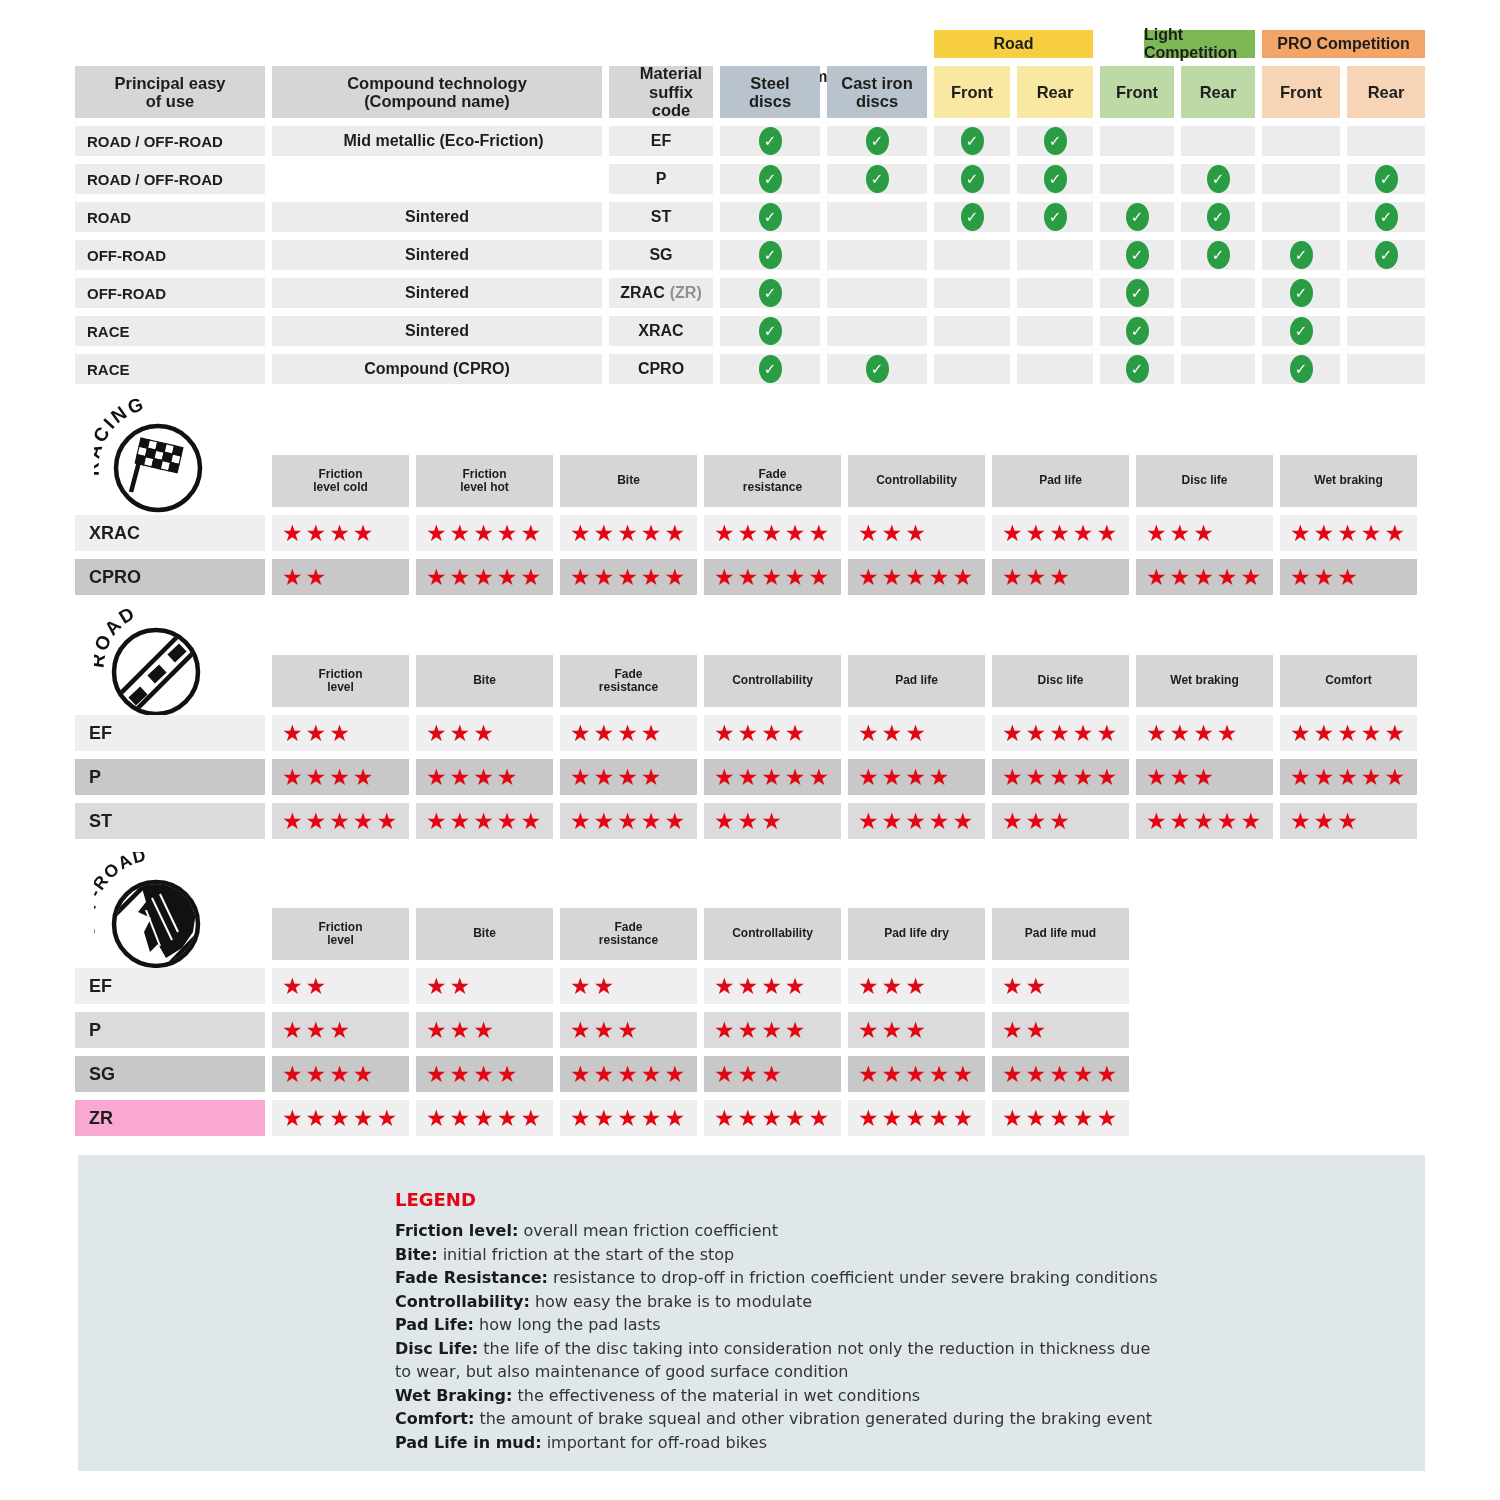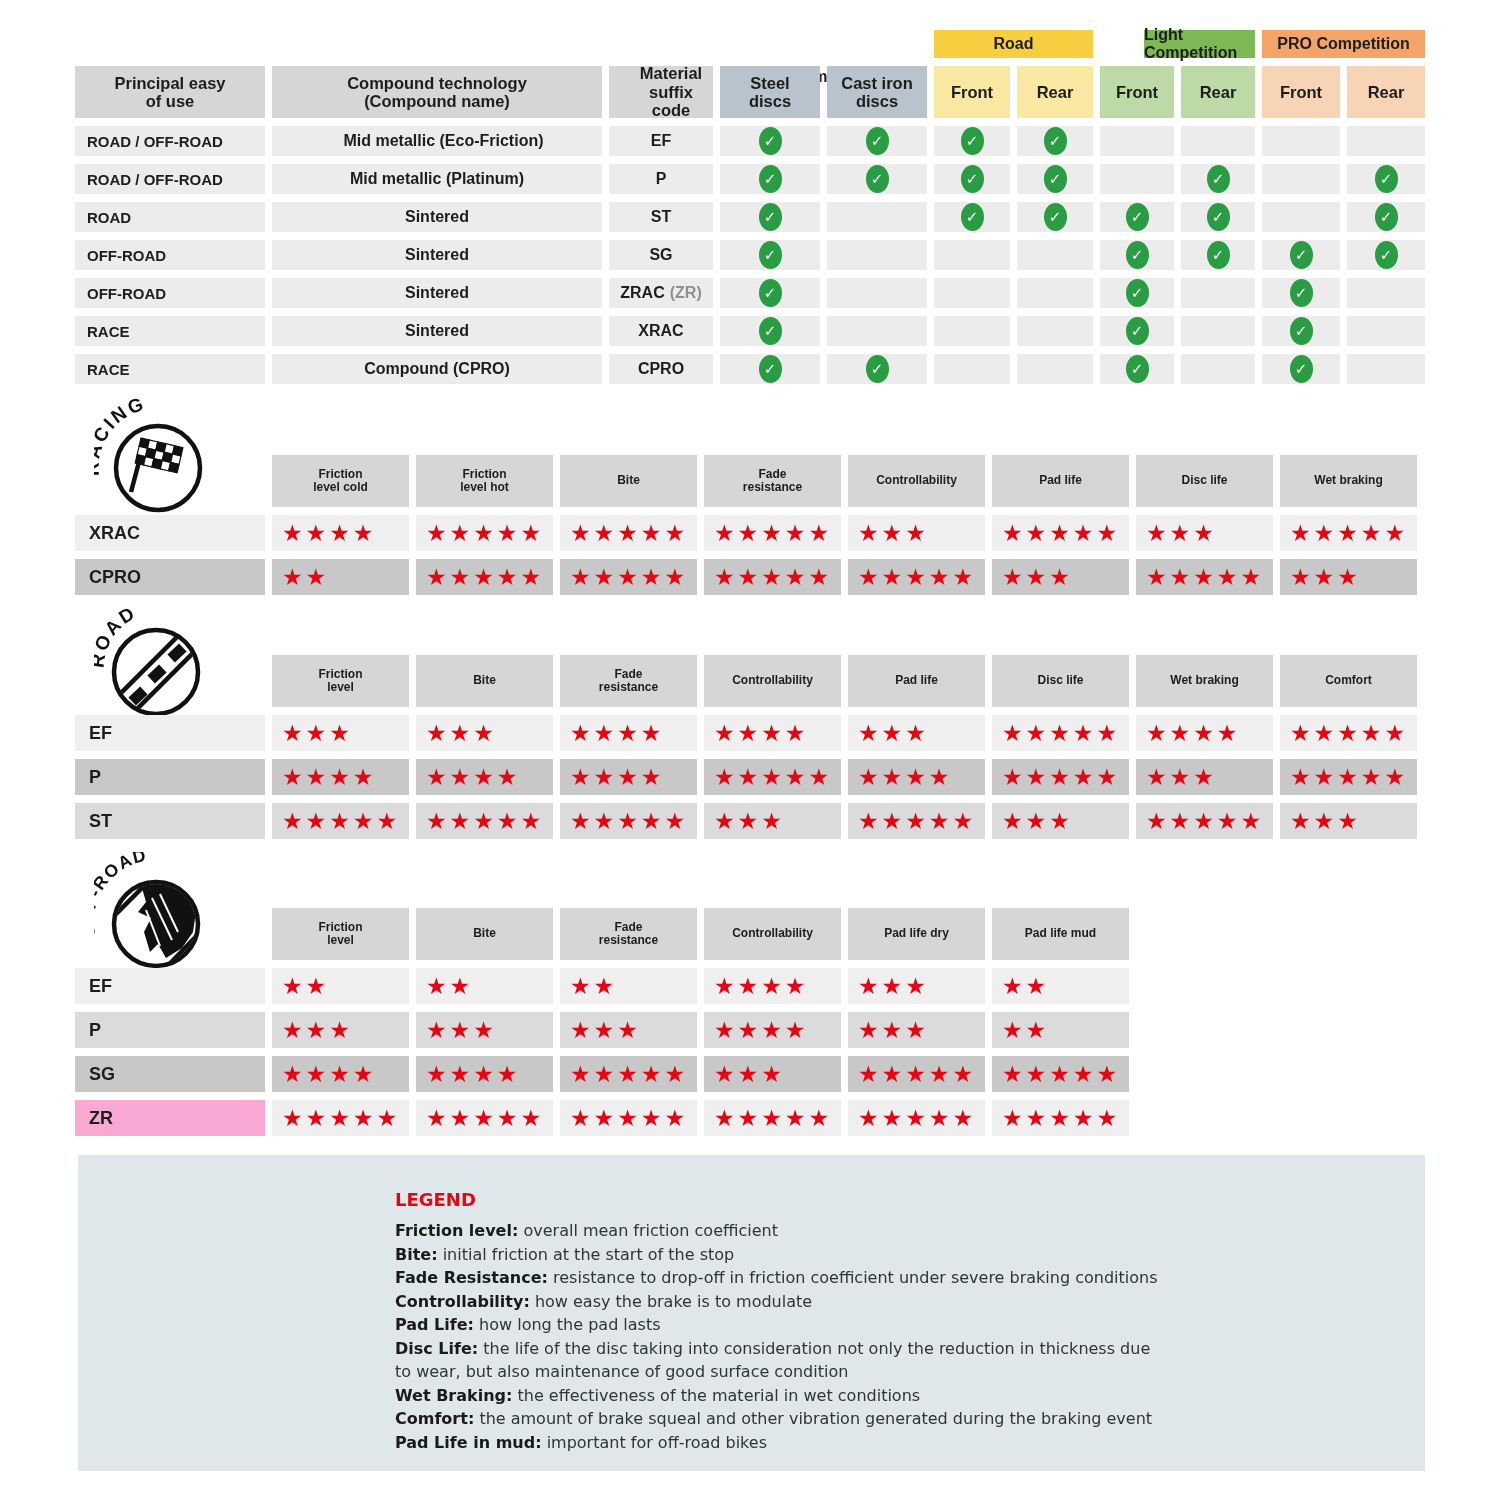--- a/index.html
+++ b/index.html
@@ -92,21 +92,20 @@
         <div class="check">✓</div>
       </div>
       <div class="cell" style="grid-area: 3 / 7;">
         <div class="check">✓</div>
       </div>
       <div class="cell" style="grid-area: 3 / 8;"></div>
       <div class="cell" style="grid-area: 3 / 9;"></div>
       <div class="cell" style="grid-area: 3 / 10;"></div>
       <div class="cell" style="grid-area: 3 / 11;"></div>
       <div class="cell use" style="grid-area: 4 / 1;">ROAD / OFF-ROAD</div>
-      <div class="cell" style="grid-area: 4 / 2;">Mid metallic (Platinum)</div>
       <div class="cell" style="grid-area: 4 / 3;">
         <span>P</span>
       </div>
       <div class="cell" style="grid-area: 4 / 4;">
         <div class="check">✓</div>
       </div>
       <div class="cell" style="grid-area: 4 / 5;">
         <div class="check">✓</div>
       </div>
       <div class="cell" style="grid-area: 4 / 6;">

